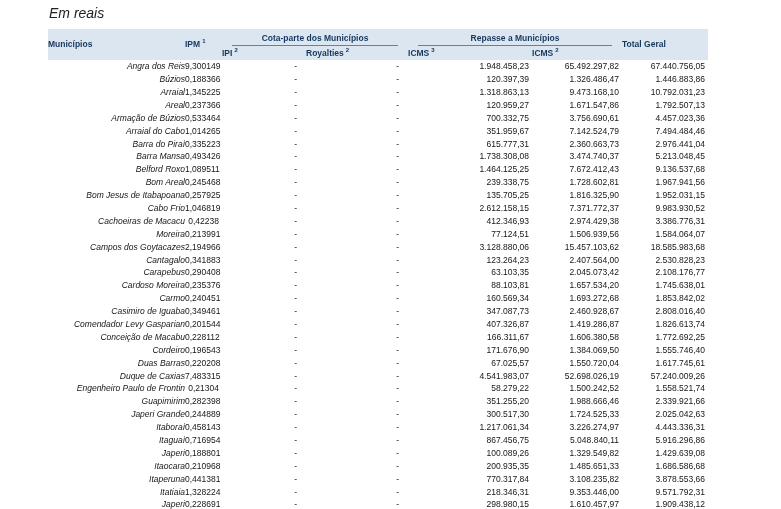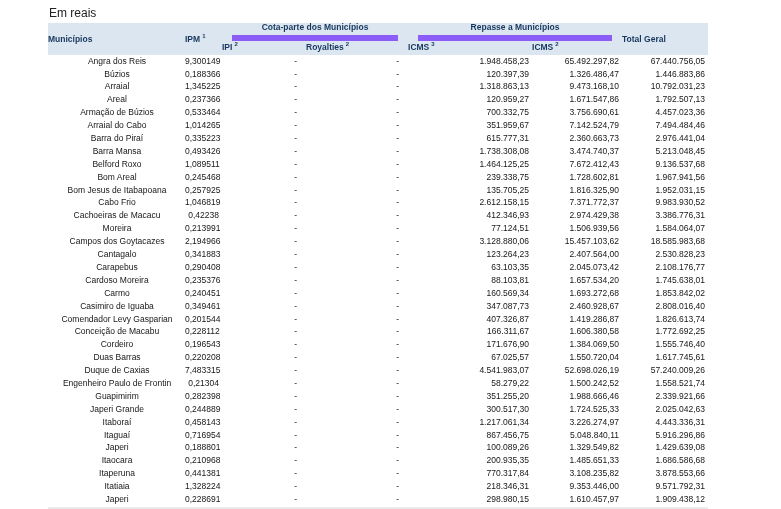--- a/index.html
+++ b/index.html
@@ -2,39 +2,39 @@
 <html><head>
 <meta charset="utf-8">
 <style>
   html,body{margin:0;padding:0;}
   body{
     width:781px;height:509px;background:#ffffff;overflow:hidden;
     font-family:"Liberation Sans",sans-serif;
     -webkit-font-smoothing:antialiased;
   }
   .sheet{position:relative;padding:8px 0 0 48px;}
-  .note{font-size:12px;color:#222;margin:0 0 5px 1px;line-height:10px;}
+  .note{font-size:14px;color:#222;margin:0 0 11px 1px;line-height:10px;font-style:italic;}
   table{border-collapse:collapse;table-layout:fixed;width:660px;}
   thead th{
     background:#dce6f1;color:#17375d;font-size:8.5px;font-weight:bold;
     padding:0;line-height:1;vertical-align:middle;
   }
   thead tr.row1 th{height:17px;}
   thead tr.row2 th{height:14px;}
   th sup{font-size:6px;margin-left:2px;vertical-align:super;line-height:0;}
   .group-th{vertical-align:bottom;}
   .group-line{
-    border-bottom:6px solid #8b5cf6;margin:0 10px;padding-bottom:3px;
+    border-bottom:1px solid #8b5cf6;margin:0 10px;padding-bottom:3px;
     text-align:center;
   }
   tbody td{
     font-size:8.5px;color:#161616;height:12.9px;padding:0;line-height:1;
     vertical-align:middle;white-space:nowrap;overflow:hidden;
   }
-  .al{text-align:center;padding-left:1px;}
+  .al{text-align:right;padding-left:1px;font-style:italic;}
   .ar{text-align:right;padding-right:3px;}
   .ac-dash{text-align:right;padding-right:9px;}
   .center{text-align:left;}
   .partial-row{width:660px;height:4px;background:#ebebeb;margin-top:1px;}
 </style>
 </head>
 <body>
 
 <div class="sheet">
   <div class="note">Em reais</div>

